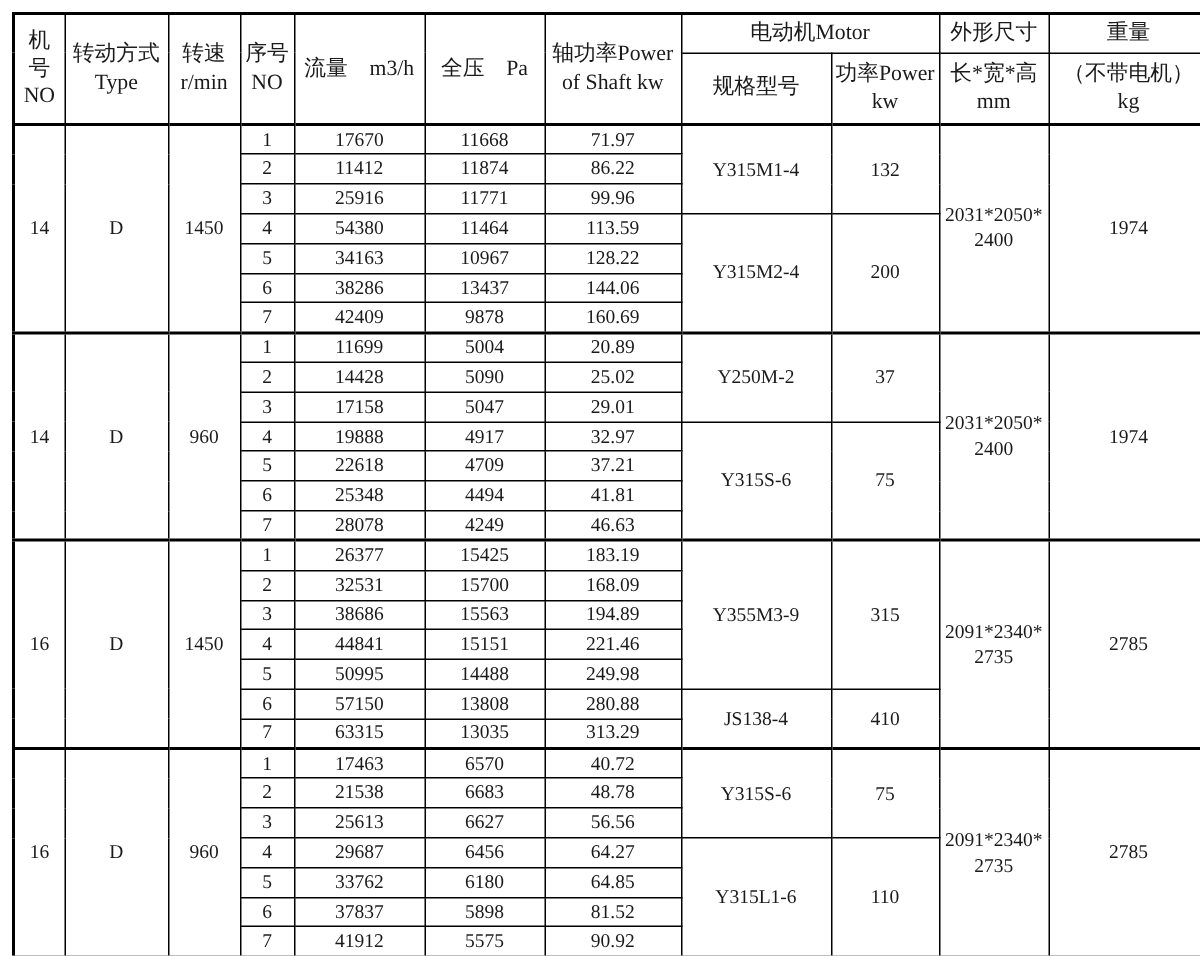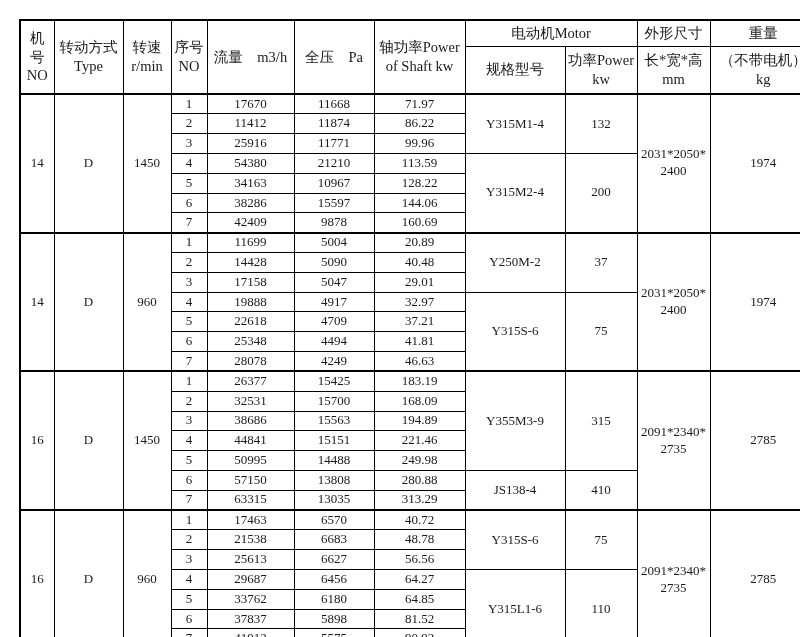--- a/index.html
+++ b/index.html
@@ -4,21 +4,21 @@
 <style>
   html, body {
     margin: 0;
     padding: 0;
     background: #ffffff;
   }
   .page {
     width: 800px;
     height: 637px;
     box-sizing: border-box;
-    padding: 19px;
+    padding: 8px;
     background: #ffffff;
     font-family: "Liberation Serif", "DejaVu Serif", serif;
     color: #1a1a1a;
   }
   table.spec {
     border-collapse: collapse;
     table-layout: fixed;
     width: 794px;
     height: 631px;
     border: 2px solid #000000;
@@ -120,35 +120,35 @@
         </tr>
         <tr>
           <td>3</td>
           <td>25916</td>
           <td>11771</td>
           <td>99.96</td>
         </tr>
         <tr>
           <td>4</td>
           <td>54380</td>
-          <td>21210</td>
+          <td>11464</td>
           <td>113.59</td>
           <td rowspan="4">Y315M2-4</td>
           <td rowspan="4">200</td>
         </tr>
         <tr>
           <td>5</td>
           <td>34163</td>
           <td>10967</td>
           <td>128.22</td>
         </tr>
         <tr>
           <td>6</td>
           <td>38286</td>
-          <td>15597</td>
+          <td>13437</td>
           <td>144.06</td>
         </tr>
         <tr>
           <td>7</td>
           <td>42409</td>
           <td>9878</td>
           <td>160.69</td>
         </tr>
         <tr class="block-start">
           <td rowspan="7">14</td>
@@ -160,21 +160,21 @@
           <td>20.89</td>
           <td rowspan="3">Y250M-2</td>
           <td rowspan="3">37</td>
           <td rowspan="7" class="dim-cell">2031*2050*2400</td>
           <td rowspan="7">1974</td>
         </tr>
         <tr>
           <td>2</td>
           <td>14428</td>
           <td>5090</td>
-          <td>40.48</td>
+          <td>25.02</td>
         </tr>
         <tr>
           <td>3</td>
           <td>17158</td>
           <td>5047</td>
           <td>29.01</td>
         </tr>
         <tr>
           <td>4</td>
           <td>19888</td>

